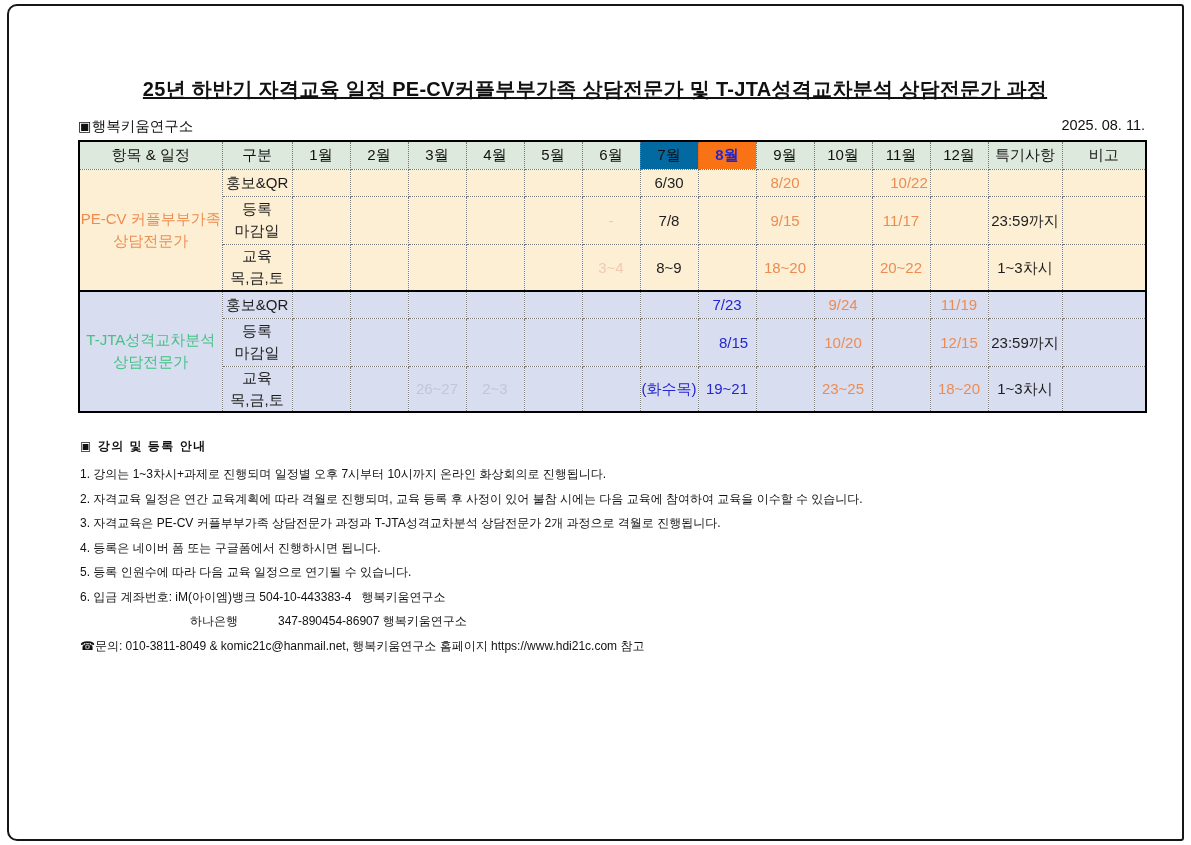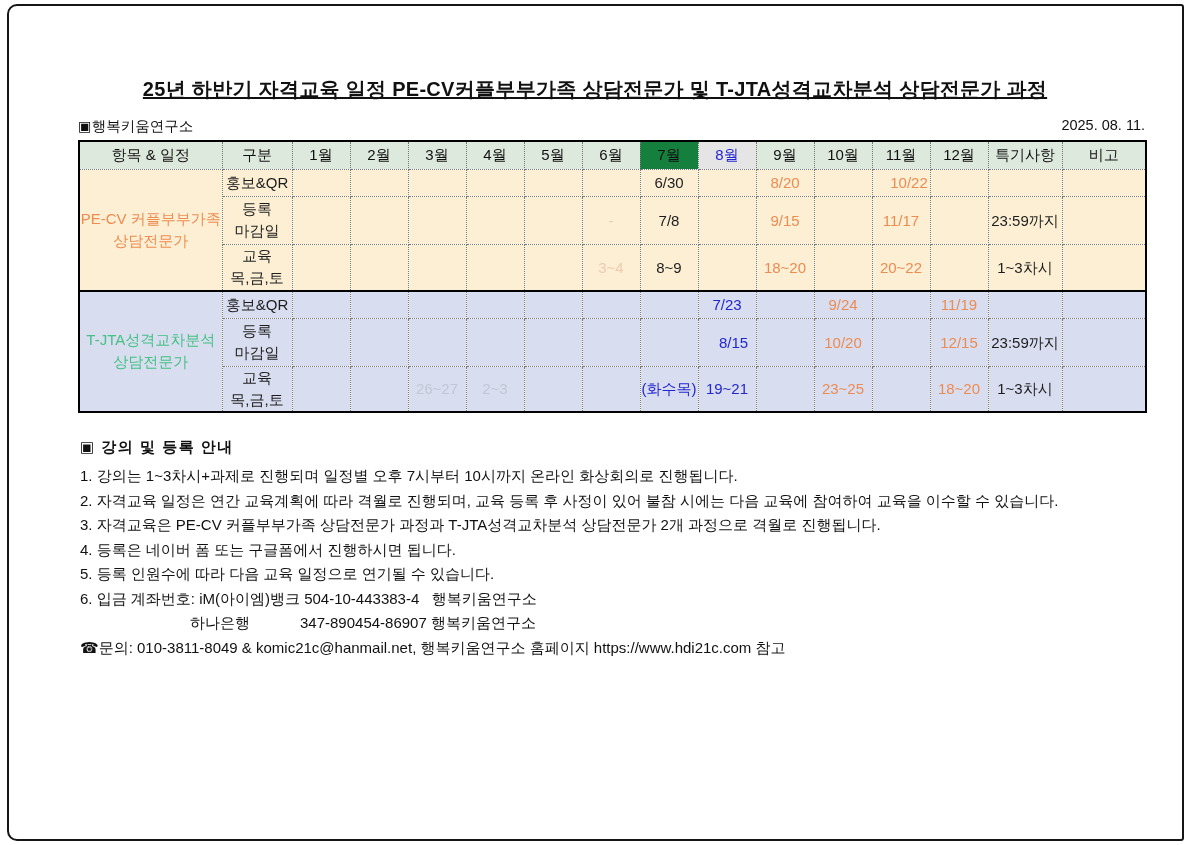--- a/index.html
+++ b/index.html
@@ -30,21 +30,21 @@
     font-weight: normal; border: 1px dotted #777;
     height: 28px; text-align: center; vertical-align: middle; color: #111;
   }
   table.schedule td {
     border: 1px dotted #777; text-align: center; vertical-align: middle;
     line-height: 21px; overflow: hidden; white-space: nowrap;
   }
   tr.group-start td { border-top: 2px solid #000; }
   td.group-label div { line-height: 22px; }
   td.cat div { line-height: 22px; }
-  .notes { position: absolute; left: 80px; top: 438px; width: 1090px; font-size: 15px; color: #111; }
+  .notes { position: absolute; left: 80px; top: 438px; width: 1090px; font-size: 12px; color: #111; }
   .notes-title { font-weight: bold; letter-spacing: 1.5px; margin-bottom: 11px; }
   .note-line { margin-bottom: 8.5px; white-space: pre-wrap; line-height: 16px; }
 </style>
 </head>
 <body>
 
 <div class="frame"></div>
 
 <div class="doc-title">25년 하반기 자격교육 일정 PE-CV커플부부가족 상담전문가 및 T-JTA성격교차분석 상담전문가 과정</div>
 
@@ -75,22 +75,22 @@
   <thead>
     <tr id="header-row">
         <th style="background: rgb(222, 233, 221);">항목 &amp; 일정</th>
         <th style="background: rgb(222, 233, 221);">구분</th>
         <th style="background: rgb(222, 233, 221);">1월</th>
         <th style="background: rgb(222, 233, 221);">2월</th>
         <th style="background: rgb(222, 233, 221);">3월</th>
         <th style="background: rgb(222, 233, 221);">4월</th>
         <th style="background: rgb(222, 233, 221);">5월</th>
         <th style="background: rgb(222, 233, 221);">6월</th>
-        <th style="background: #15803d;">7월</th>
-        <th style="background: #e5e5e5; color: rgb(35, 38, 206);">8월</th>
+        <th style="background: #0369a1;">7월</th>
+        <th style="background: #f97316; color: rgb(35, 38, 206); font-weight: bold;">8월</th>
         <th style="background: rgb(222, 233, 221);">9월</th>
         <th style="background: rgb(222, 233, 221);">10월</th>
         <th style="background: rgb(222, 233, 221);">11월</th>
         <th style="background: rgb(222, 233, 221); margin-top: 26px;">12월</th>
         <th style="background: rgb(222, 233, 221);">특기사항</th>
         <th style="background: rgb(222, 233, 221);">비고</th>
       </tr>
   </thead>
   <tbody id="table-body">
       <tr style="height: 27px;">

